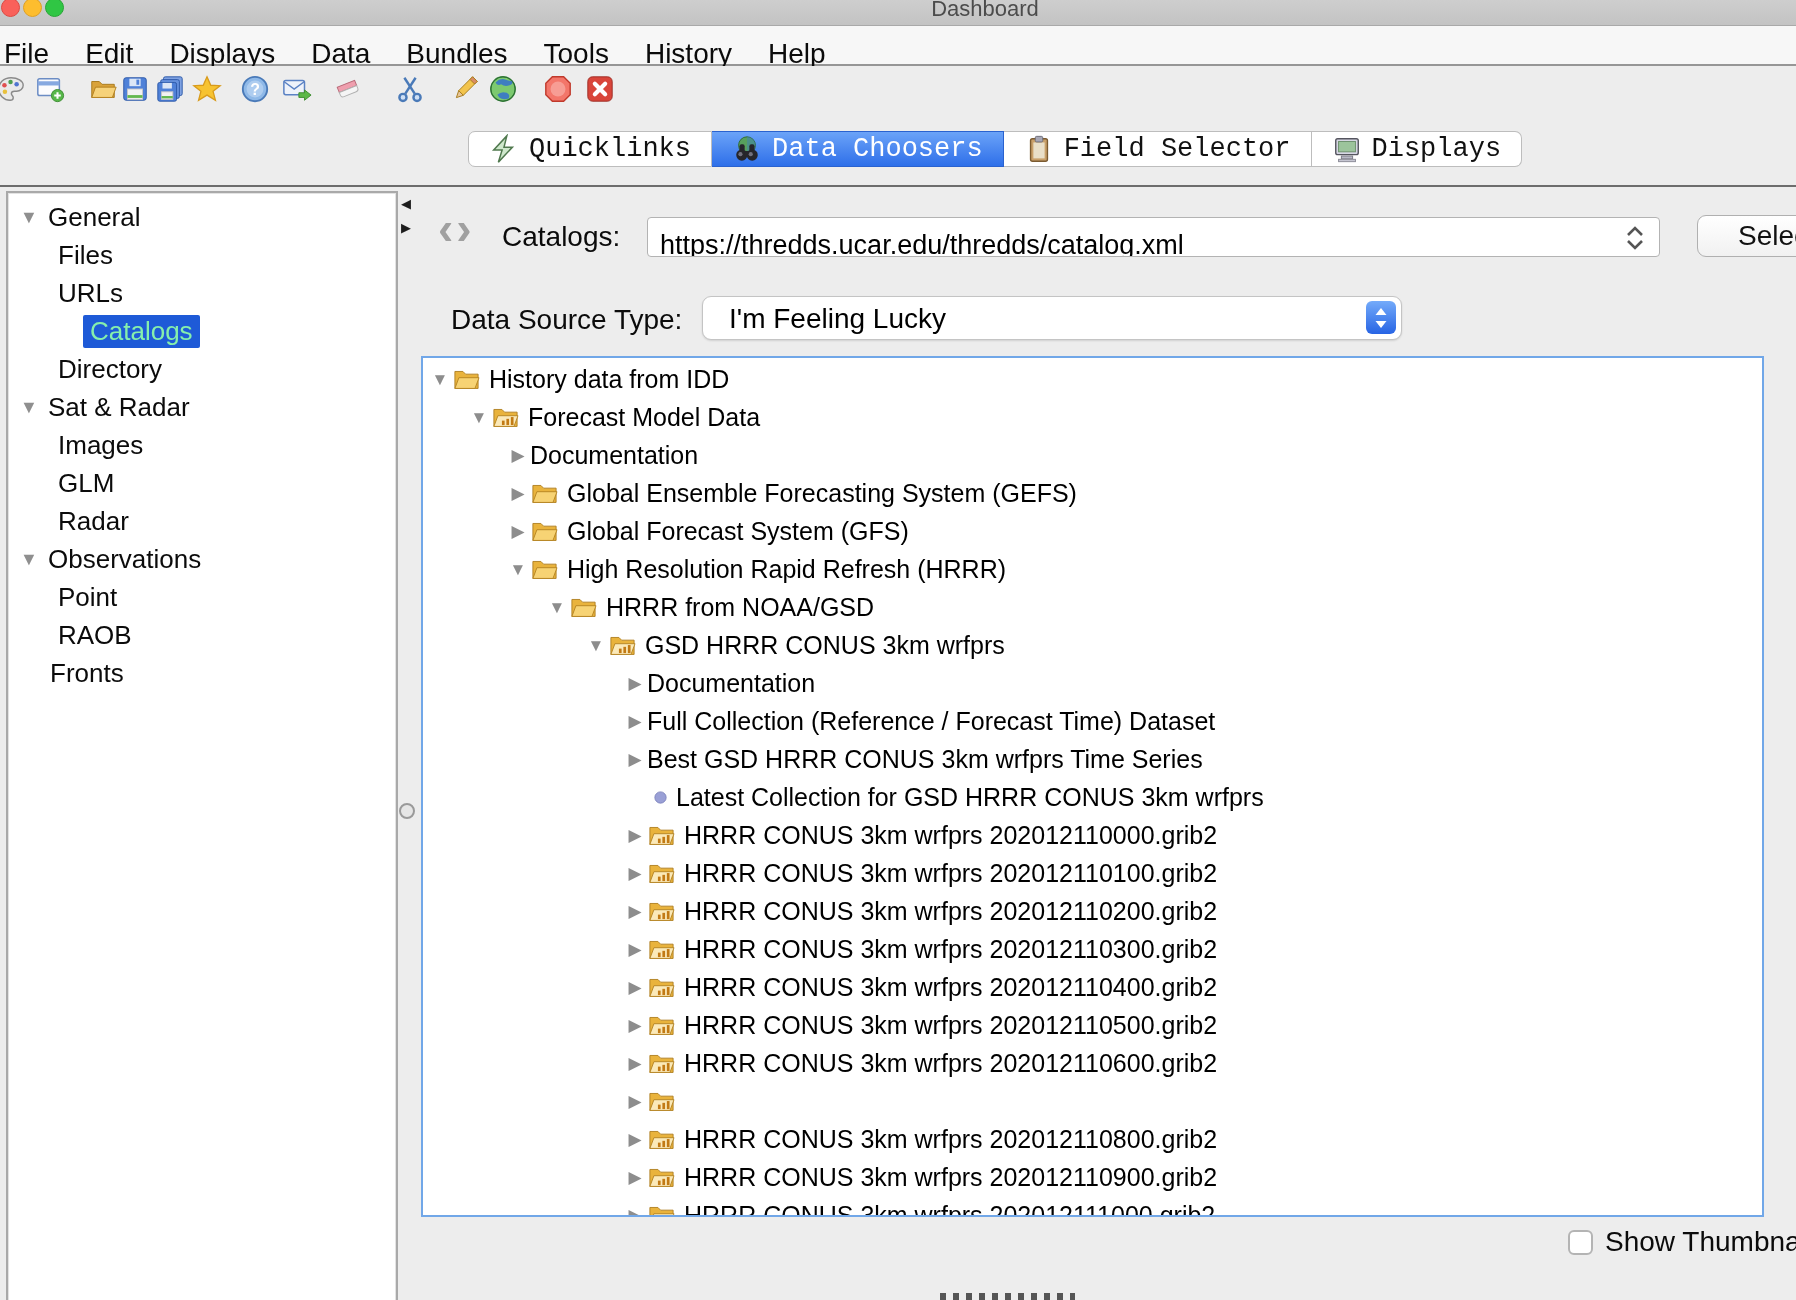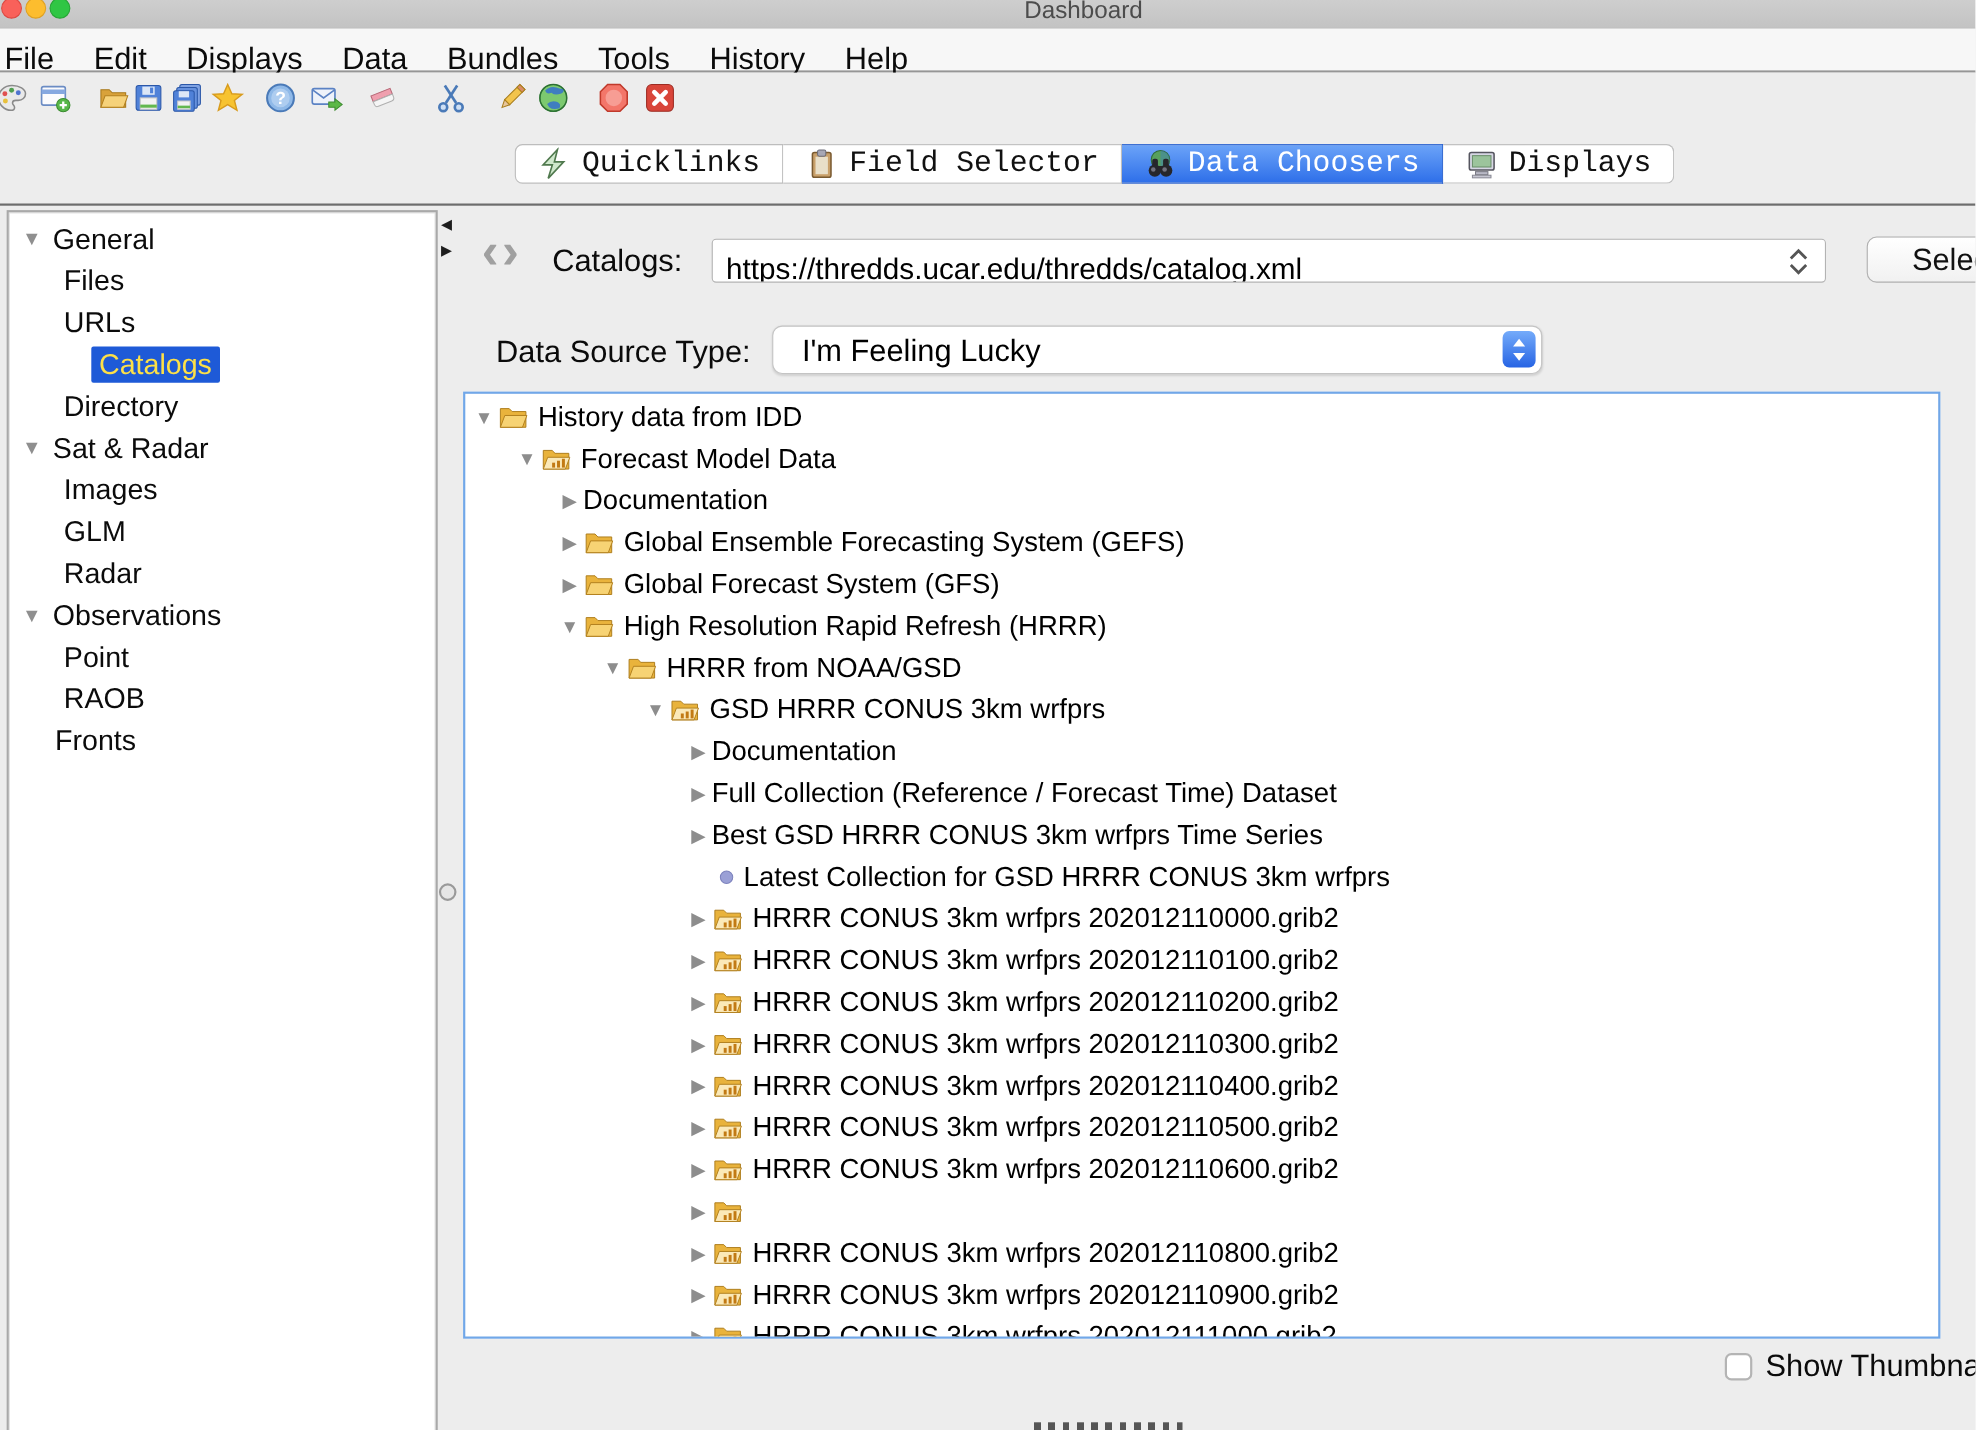--- a/index.html
+++ b/index.html
@@ -30,21 +30,21 @@
   .tab.active{background:linear-gradient(#6ba3f8,#2e6fe9);border-color:#2a62cf;color:#fff;}
   .tab .ticon{width:30px;height:30px;}
   .content-sep{position:absolute;left:0;top:185px;width:100%;height:2px;background:#6d6d6d;}
   
   .sidebar{position:absolute;left:6px;top:191px;width:392px;height:1120px;background:#fff;border:2px solid #a9a9a9;box-shadow:inset 0 0 0 1px #e3e3e3;padding-top:5px;box-sizing:border-box;}
   .sb-row{height:38px;display:flex;align-items:center;font-size:26px;}
   .sb-arrow{margin-left:12px;width:22px;color:#8f8f8f;font-size:18px;line-height:1;}
   .sb-group-label{margin-left:6px;}
   .sb-child-label{margin-left:50px;}
   .sb-root-label{margin-left:42px;}
-  .sb-chip{background:#1e5ad7;color:#fde047;padding:1px 7px;border-radius:2px;margin-left:75px;}
+  .sb-chip{background:#1e5ad7;color:#86efac;padding:1px 7px;border-radius:2px;margin-left:75px;}
   
   .splitter{position:absolute;left:398px;top:191px;width:20px;height:1109px;}
   .split-arrow{position:absolute;left:3px;font-size:13px;color:#1d1d1d;line-height:1;cursor:pointer;}
   .split-arrow.left{top:6px;}
   .split-arrow.right{top:30px;}
   .split-handle{position:absolute;left:1px;top:612px;width:12px;height:12px;border:2px solid #9a9a9a;border-radius:50%;background:#e6e6e6;}
   
   .chevrons{position:absolute;left:438px;top:206px;height:44px;display:flex;gap:3px;align-items:center;font-size:46px;color:#a0a0a0;font-weight:bold;}
   .chevrons span{line-height:40px;}
   .catalogs-label{position:absolute;left:502px;top:221px;font-size:28px;}
@@ -231,47 +231,47 @@
         </span>
       </span>
     </div>
 
   <div class="tabbar">
       <div class="tab">
         <span class="ticon"><svg width="30" height="30" viewBox="0 0 32 32">
             <path d="M19 2 L5 17 h9 l-4 13 L25 14 h-9 z" fill="#cfe8cc" stroke="#50794e" stroke-width="1.6"></path>
           </svg></span>
         <span>Quicklinks</span>
-      </div>
-      <div class="tab">
-        <span class="ticon"><svg width="30" height="30" viewBox="0 0 32 32">
-            <rect x="7" y="5" width="18" height="24" rx="2" fill="#c9a06a" stroke="#7a5a30" stroke-width="1.5"></rect>
-            <rect x="10" y="9" width="12" height="17" fill="#e9dfc8"></rect>
-            <rect x="12" y="2.5" width="8" height="6" rx="1.5" fill="#a7a7b5" stroke="#6c6c78"></rect>
-          </svg></span>
-        <span>Field Selector</span>
       </div>
       <div class="tab active">
         <span class="ticon"><svg width="30" height="30" viewBox="0 0 32 32">
             <circle cx="16" cy="12" r="9" fill="#57a05c" stroke="#2f6b36"></circle>
             <path d="M16 3 a9 9 0 0 1 0 18 z" fill="#3f7ec0" opacity=".45"></path>
             <g fill="#26262b">
               <rect x="8" y="11" width="5.5" height="8" rx="2"></rect>
               <rect x="18.5" y="11" width="5.5" height="8" rx="2"></rect>
               <circle cx="10.5" cy="22.5" r="6"></circle>
               <circle cx="21.5" cy="22.5" r="6"></circle>
               <rect x="13" y="18" width="6" height="6" rx="2"></rect>
             </g>
             <circle cx="9" cy="21.5" r="2.2" fill="#71717e"></circle>
             <circle cx="20" cy="21.5" r="2.2" fill="#71717e"></circle>
           </svg></span>
         <span>Data Choosers</span>
       </div>
       <div class="tab">
         <span class="ticon"><svg width="30" height="30" viewBox="0 0 32 32">
+            <rect x="7" y="5" width="18" height="24" rx="2" fill="#c9a06a" stroke="#7a5a30" stroke-width="1.5"></rect>
+            <rect x="10" y="9" width="12" height="17" fill="#e9dfc8"></rect>
+            <rect x="12" y="2.5" width="8" height="6" rx="1.5" fill="#a7a7b5" stroke="#6c6c78"></rect>
+          </svg></span>
+        <span>Field Selector</span>
+      </div>
+      <div class="tab">
+        <span class="ticon"><svg width="30" height="30" viewBox="0 0 32 32">
             <rect x="4" y="5" width="24" height="17" rx="2" fill="#d7d7e4" stroke="#55555f" stroke-width="1.5"></rect>
             <rect x="7" y="8" width="18" height="11" fill="#9cc49c" stroke="#6b8f6b"></rect>
             <rect x="10" y="23.5" width="12" height="3" fill="#b9b9c6" stroke="#7a7a85"></rect>
             <rect x="7" y="27" width="18" height="2.5" fill="#c6c6d2" stroke="#8a8a95"></rect>
           </svg></span>
         <span>Displays</span>
       </div>
     </div>
 
   <div class="content-sep"></div>

